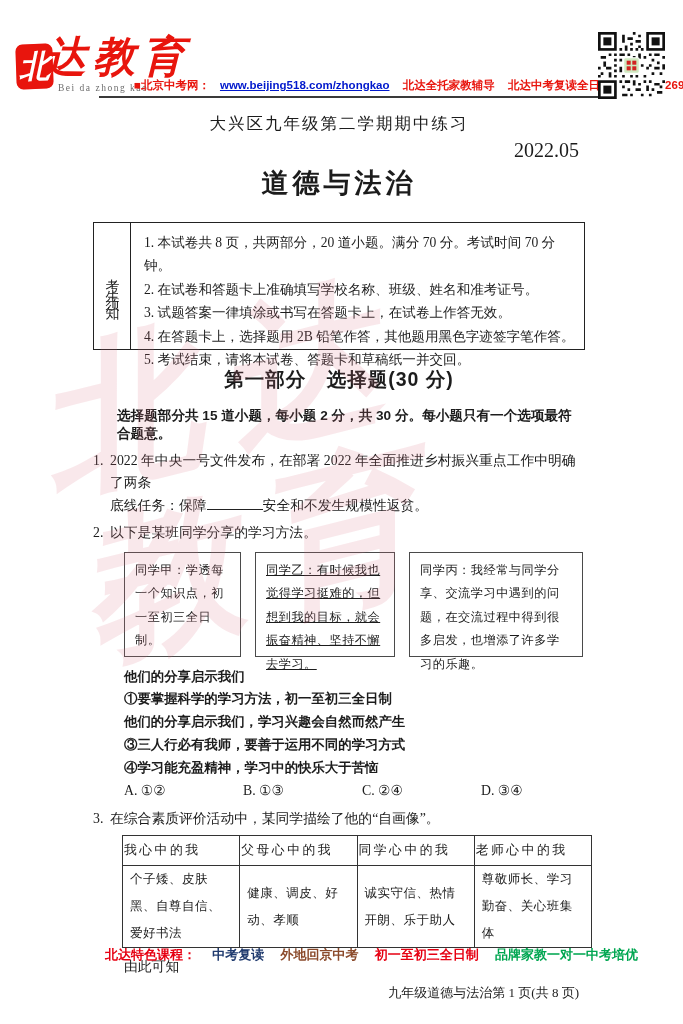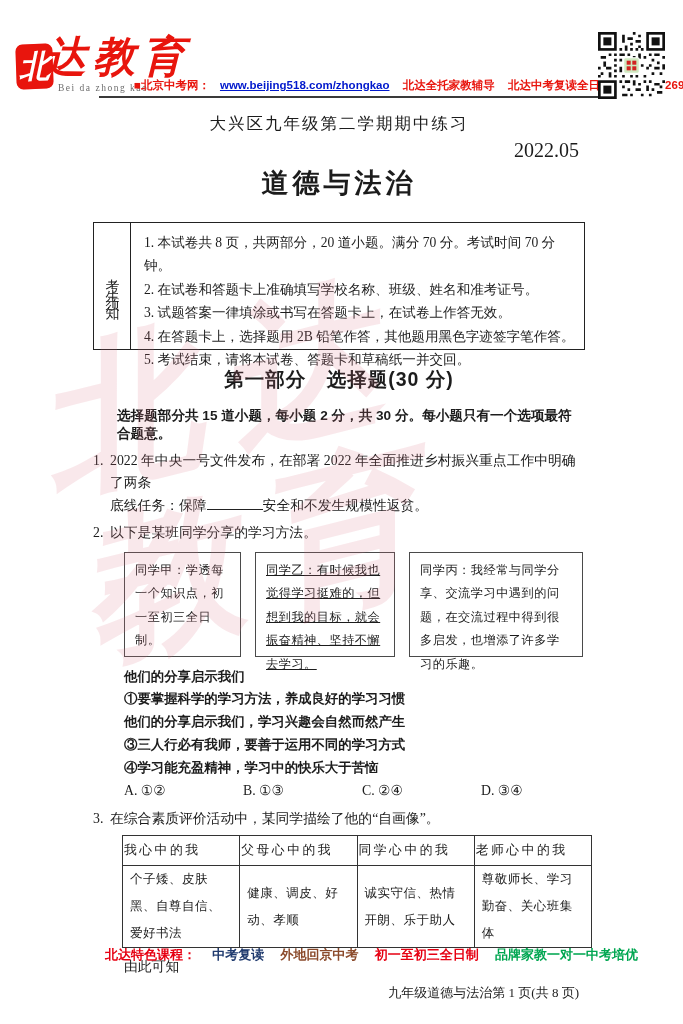--- a/index.html
+++ b/index.html
@@ -179,21 +179,21 @@
 
     <div class="q q2">
       <span class="qnum">2.</span>
       <div>以下是某班同学分享的学习方法。</div>
       <div class="boxes">
         <div class="box b1">同学甲：学透每一个知识点，初一至初三全日制。</div>
         <div class="box b2">同学乙：有时候我也觉得学习挺难的，但想到我的目标，就会振奋精神、坚持不懈去学习。</div>
         <div class="box b3">同学丙：我经常与同学分享、交流学习中遇到的问题，在交流过程中得到很多启发，也增添了许多学习的乐趣。</div>
       </div>
       <div class="lead sans">他们的分享启示我们</div>
-      <div class="stmt sans">①要掌握科学的学习方法，养成良好的学习习惯</div>
+      <div class="stmt sans">①要掌握科学的学习方法，初一至初三全日制</div>
       <div class="stmt sans">他们的分享启示我们，学习兴趣会自然而然产生</div>
       <div class="stmt sans">③三人行必有我师，要善于运用不同的学习方式</div>
       <div class="stmt sans">④学习能充盈精神，学习中的快乐大于苦恼</div>
       <div class="opts">
         <span>A. ①②</span>
         <span>B. ①③</span>
         <span>C. ②④</span>
         <span>D. ③④</span>
       </div>
     </div>

